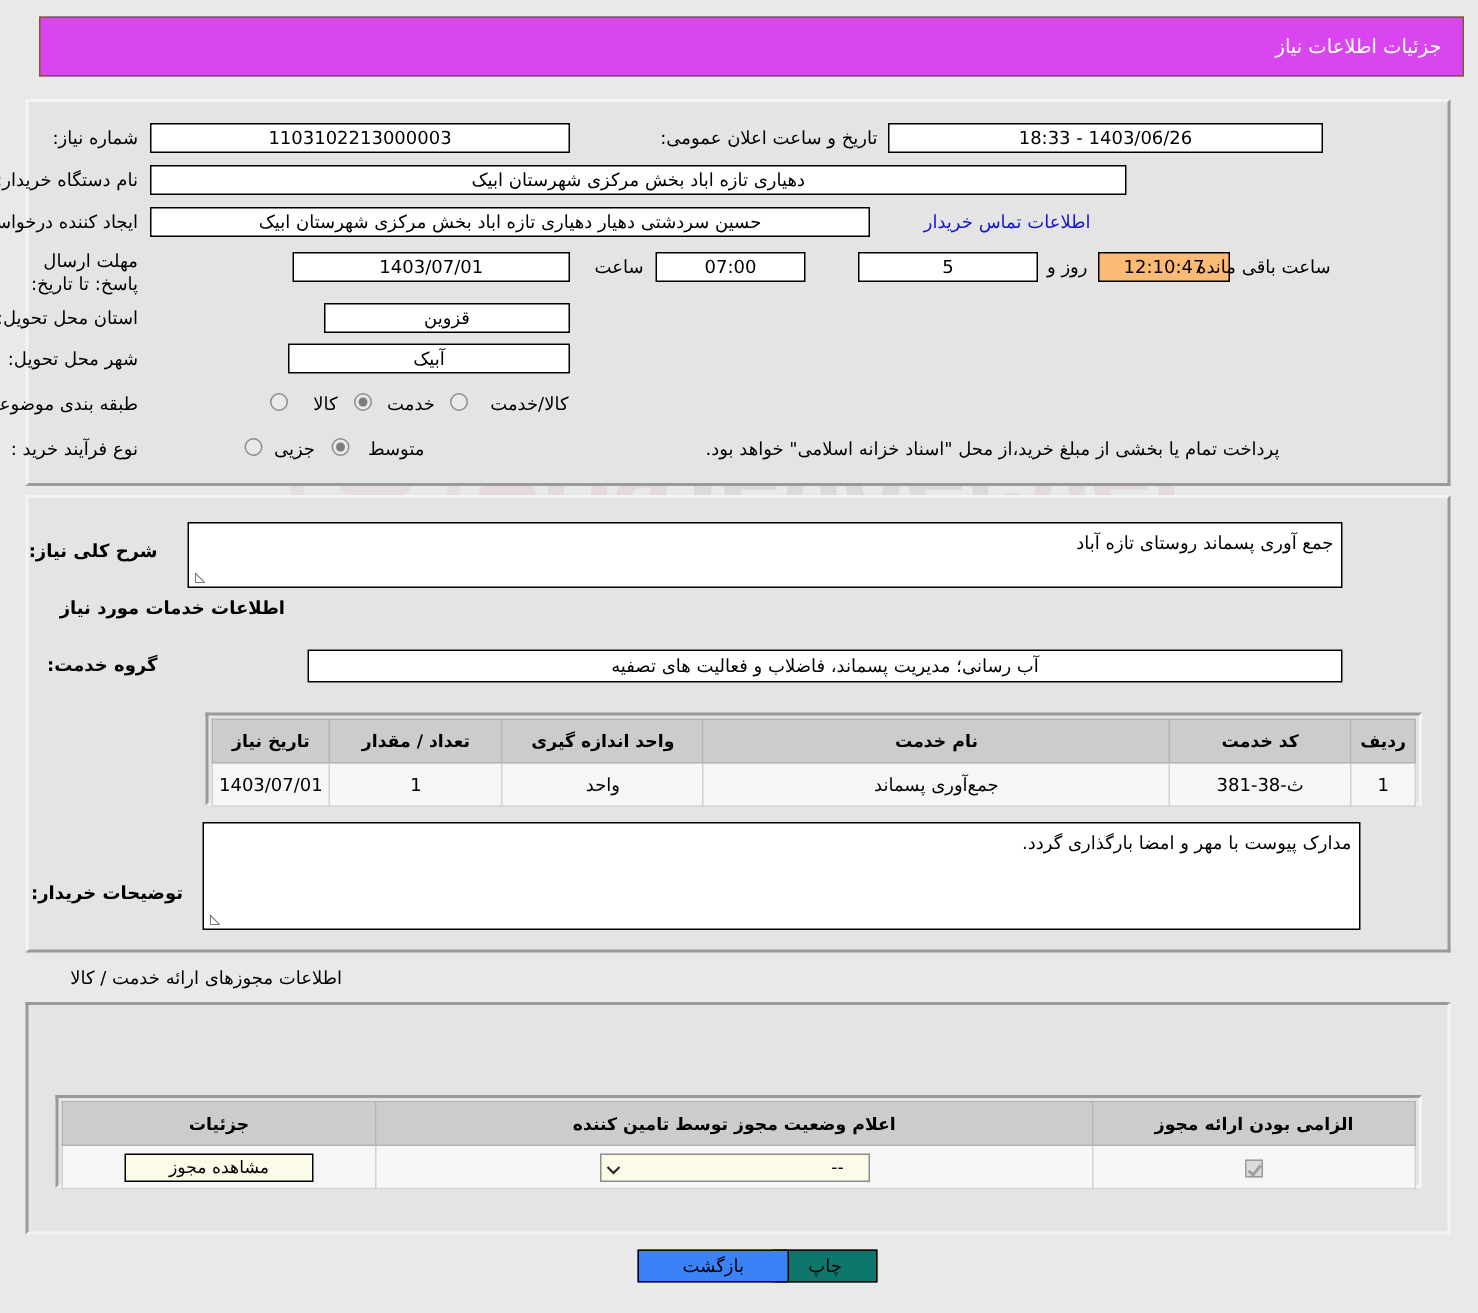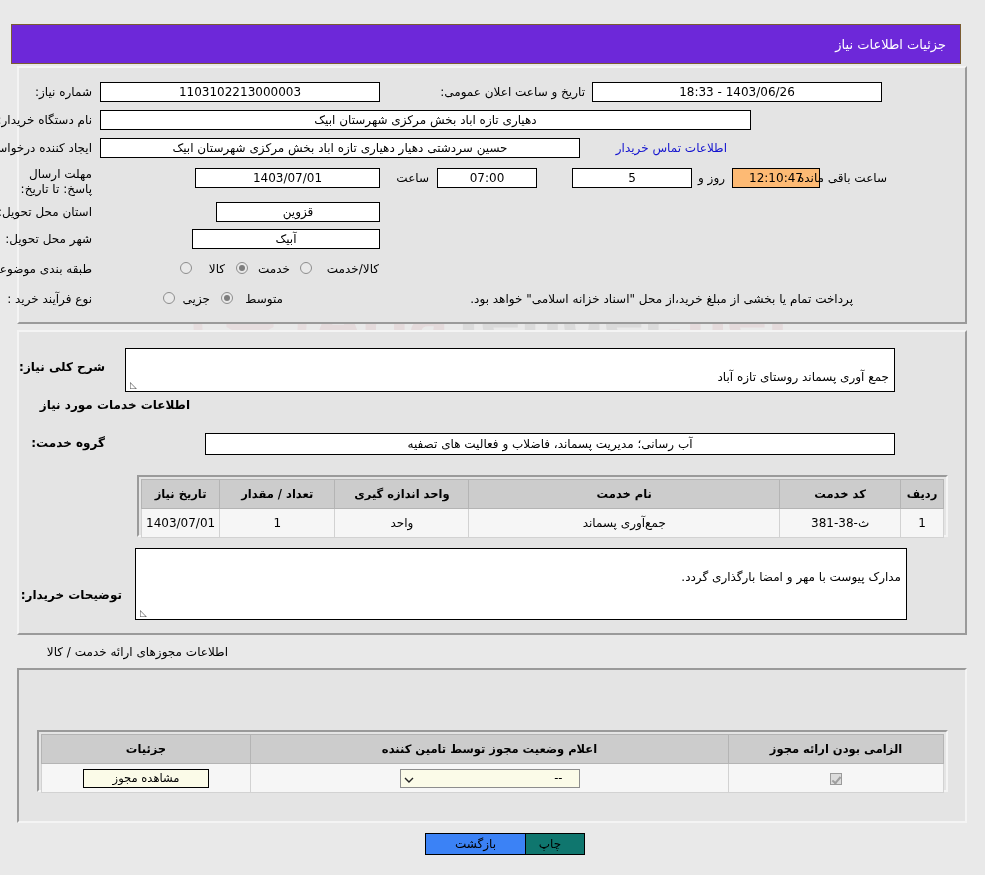--- a/index.html
+++ b/index.html
@@ -19,23 +19,23 @@
     pointer-events:none;z-index:0;opacity:.30;
   }
   .wm-inner{display:flex;align-items:center;gap:6px;direction:ltr;}
   .wm-shield{width:118px;height:132px;}
   .wm-text{font-family:"DejaVu Sans","Liberation Sans",sans-serif;
     font-size:60px;font-weight:bold;color:#b9b9b9;letter-spacing:-1px;}
   .wm-text .hl{color:#d9b9bd;}
 
   
   .titlebar{
-    position:absolute;left:11px;top:11px;width:950px;height:40px;
-    background:#6d28d9;border:1px solid #7a5c32;
-    box-sizing:border-box;z-index:2;margin-top:13px;
+    position:absolute;left:26px;top:11px;width:950px;height:40px;
+    background:#d946ef;border:1px solid #7a5c32;
+    box-sizing:border-box;z-index:2;
   }
   .titlebar span{
     position:absolute;right:14px;top:12px;
     color:#ffffff;font-size:13px;
   }
 
   
   .panel{
     position:absolute;background:#e4e4e4;
     border:2px solid;border-color:#f4f4f4 #9a9a9a #9a9a9a #f4f4f4;
@@ -61,21 +61,21 @@
     padding:0 4px;line-height:18px;height:20px;
     white-space:nowrap;overflow:hidden;z-index:3;
     direction:rtl;
   }
   .box.ctr{text-align:center;}
   .box.rt{text-align:center;}
   .box.cream{background:#fdba74;}
 
   .ta{
     position:absolute;box-sizing:border-box;background:#fff;border:1px solid #000;
-    font-size:12px;padding:21px 5px;z-index:3;text-align:right;
+    font-size:12px;padding:6px 5px;z-index:3;text-align:right;
     overflow:hidden;resize:none;
     font-family:"DejaVu Sans","Liberation Sans",sans-serif;
   }
   .ta .grip{
     position:absolute;left:2px;bottom:1px;width:9px;height:9px;
     color:#555;font-size:9px;line-height:9px;
   }
 
   
   .radio{

